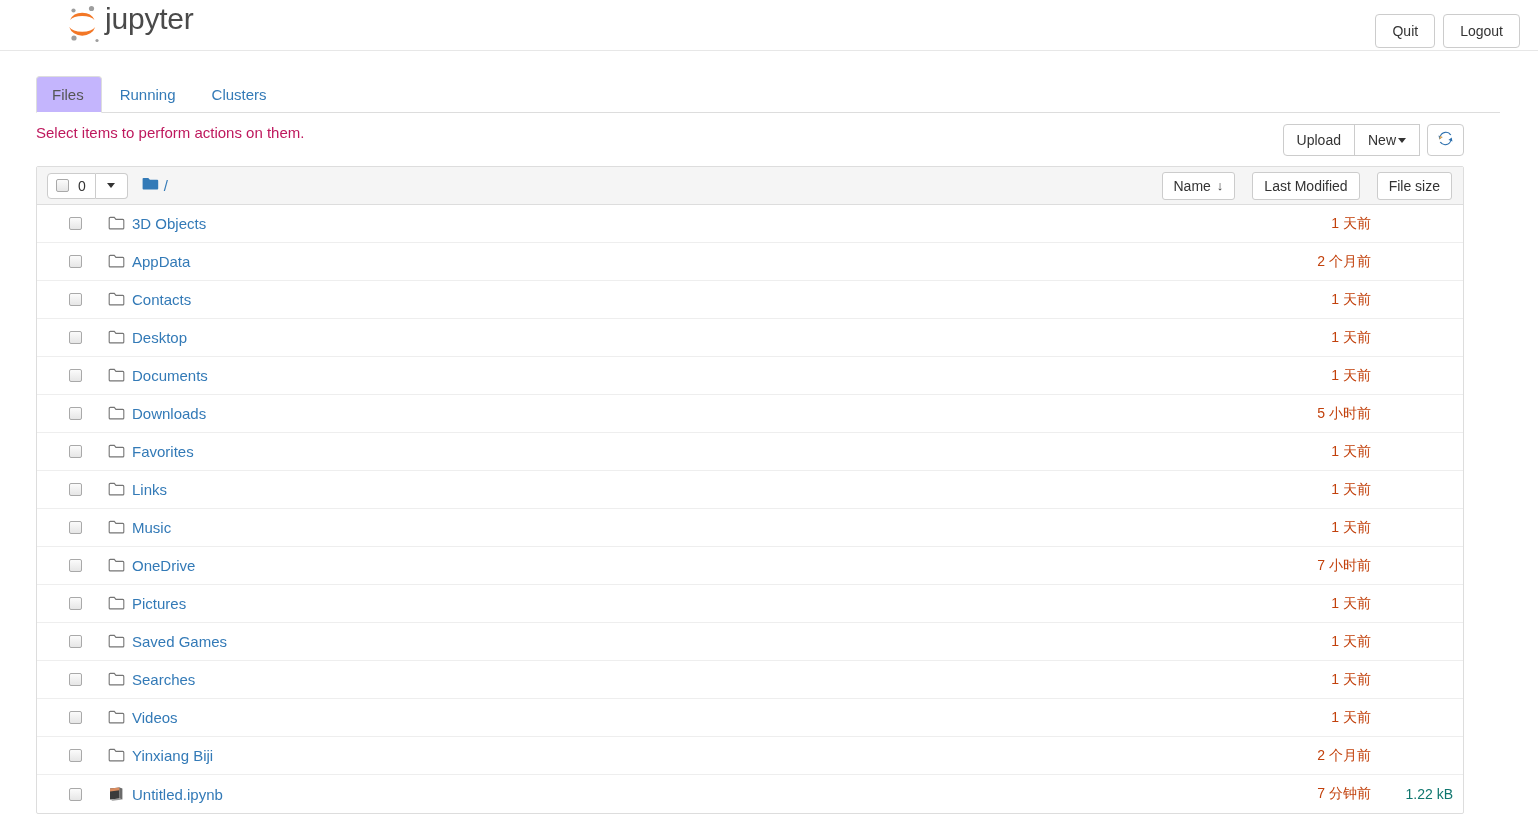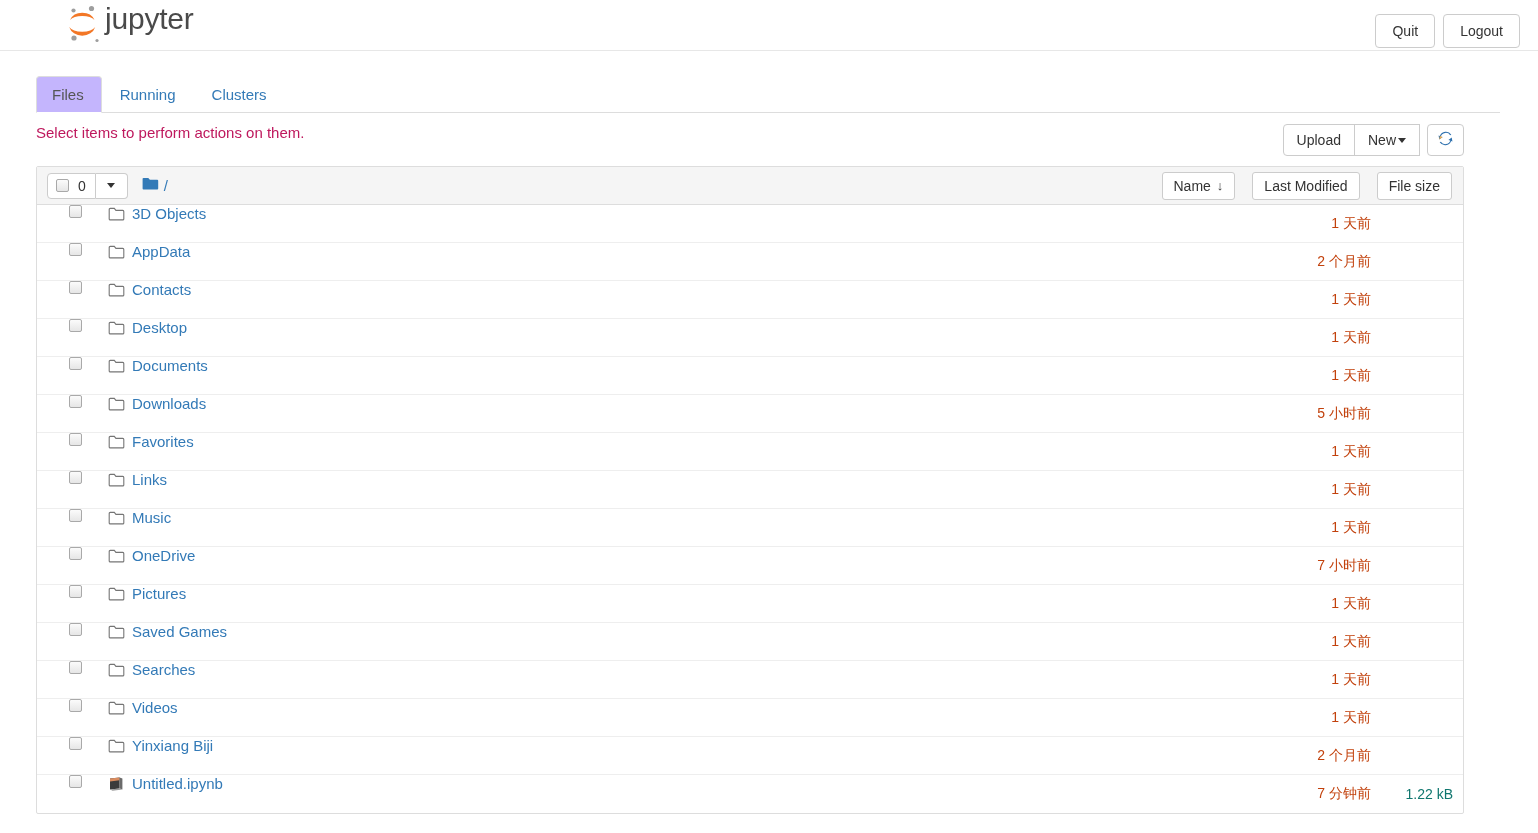--- a/index.html
+++ b/index.html
@@ -198,20 +198,21 @@
     line-height: 16px;
     cursor: pointer;
     display: flex; align-items: center; gap: 6px;
     white-space: nowrap;
   }
   .sort-arrow { font-size: 13px; line-height: 13px; }
 
   .row {
     height: 38px;
     display: flex;
+    align-items: center;
     border-bottom: 1px solid #eeeeee;
     padding: 0 11px 0 10px;
     position: relative;
   }
   #filelist .row:last-child { border-bottom: none; }
   .row-check {
     width: 13px; height: 13px;
     border: 1px solid #a9a9a9;
     border-radius: 2px;
     background: linear-gradient(#fbfbfb, #e6e6e6);

